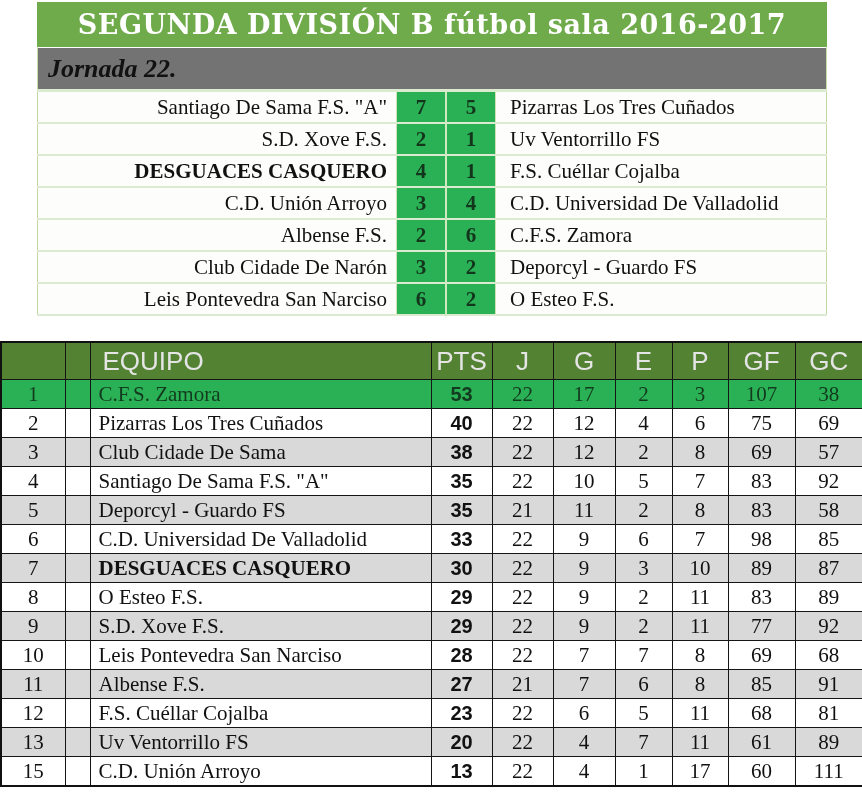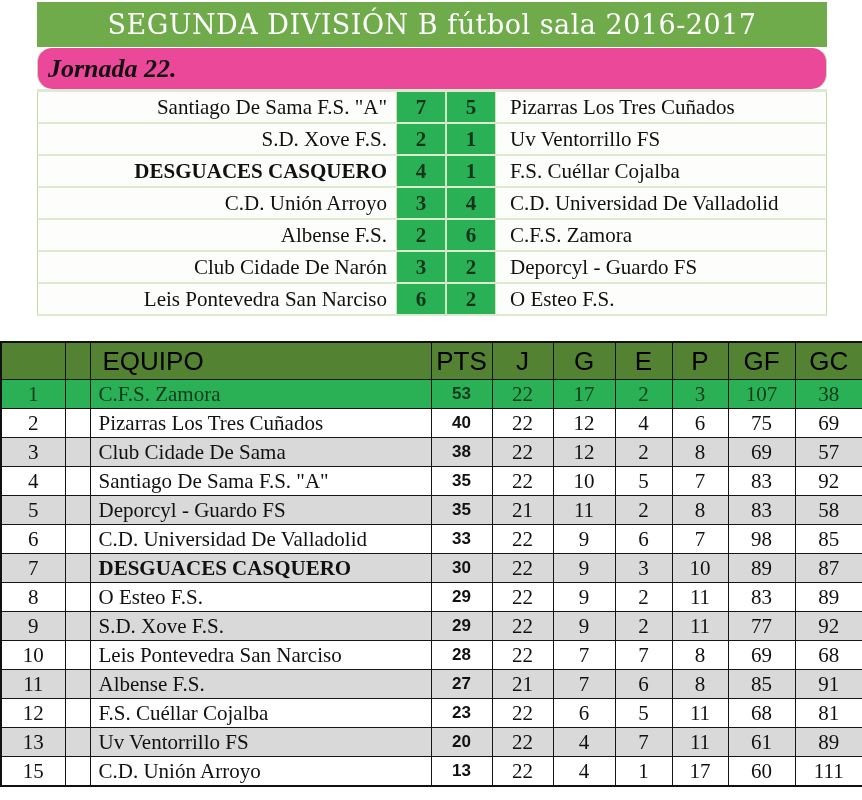--- a/index.html
+++ b/index.html
@@ -2,28 +2,28 @@
 <html><head>
 <meta charset="utf-8">
 <style>
   html,body{margin:0;padding:0;background:#ffffff;}
   body{width:862px;height:800px;position:relative;font-family:"Liberation Serif","DejaVu Serif",serif;color:#111;}
 
   
   .results-wrap{position:absolute;left:37px;top:2px;width:790px;}
   .title-bar{
     background:#6FAB4A;color:#ffffff;height:45px;line-height:45px;
-    text-align:center;font-weight:normal;font-size:27px;
+    text-align:center;font-weight:bold;font-size:27px;
     font-family:"DejaVu Serif","Liberation Serif",serif;
     letter-spacing:0.5px;
   }
   .jornada-row{
-    background:#ec4899;height:42px;line-height:42px;
+    background:#737373;height:42px;line-height:42px;
     border-left:1px solid #c9dcae;border-right:1px solid #c9dcae;border-top:1px solid #ffffff;
-    font-weight:bold;font-style:italic;font-size:26px;padding-left:10px;box-sizing:border-box;border-radius:15px;
+    font-weight:bold;font-style:italic;font-size:26px;padding-left:10px;box-sizing:border-box;
   }
   table.results{
     border-collapse:collapse;table-layout:fixed;width:790px;
     border:1px solid #c3d6a6;border-top:3px solid #dcead0;
   }
   table.results td{height:28px;font-size:21px;overflow:hidden;white-space:nowrap;}
   table.results tr{border-bottom:2px solid #dcead0;}
   td.home{width:348px;text-align:right;padding-right:9px;background:#fdfefb;border-right:1px solid #cfe3b4;}
   td.score{width:46px;text-align:center;background:#2BB155;font-weight:bold;color:#12351c;}
   td.score.h{border-right:2px solid #cfe8c0;}
@@ -32,28 +32,28 @@
   .bold-team{font-weight:bold;}
 
   
   table.standings{
     position:absolute;left:0;top:341px;width:862px;
     border-collapse:collapse;table-layout:fixed;
     border:2px solid #111;
   }
   table.standings th, table.standings td{border:1px solid #151515;overflow:hidden;white-space:nowrap;padding:0;}
   table.standings thead th{
-    background:#538233;color:#000000;height:36px;
+    background:#538233;color:#e5e5e5;height:36px;
     font-family:"Liberation Sans","DejaVu Sans",sans-serif;
     font-weight:normal;font-size:26px;text-align:center;
   }
   table.standings thead th.equipo-h{text-align:left;padding-left:12px;}
   table.standings tbody td{height:28px;font-size:21px;text-align:center;background:#ffffff;}
   table.standings tbody td.team{text-align:left;padding-left:8px;}
-  table.standings tbody td.pts{font-family:"Liberation Sans","DejaVu Sans",sans-serif;font-weight:bold;font-size:17px;}
+  table.standings tbody td.pts{font-family:"Liberation Sans","DejaVu Sans",sans-serif;font-weight:bold;font-size:20px;}
   tr.gray td{background:#D9D9D9 !important;}
   tr.leader td{background:#2BB155 !important;color:#123a1e;}
   col.c-pos{width:64px;} col.c-sp{width:25px;} col.c-team{width:341px;}
   col.c-pts{width:61px;} col.c-j{width:61px;} col.c-g{width:62px;}
   col.c-e{width:57px;} col.c-p{width:56px;} col.c-gf{width:67px;} col.c-gc{width:68px;}
 </style>
 </head>
 <body>
 
 <div class="results-wrap">

